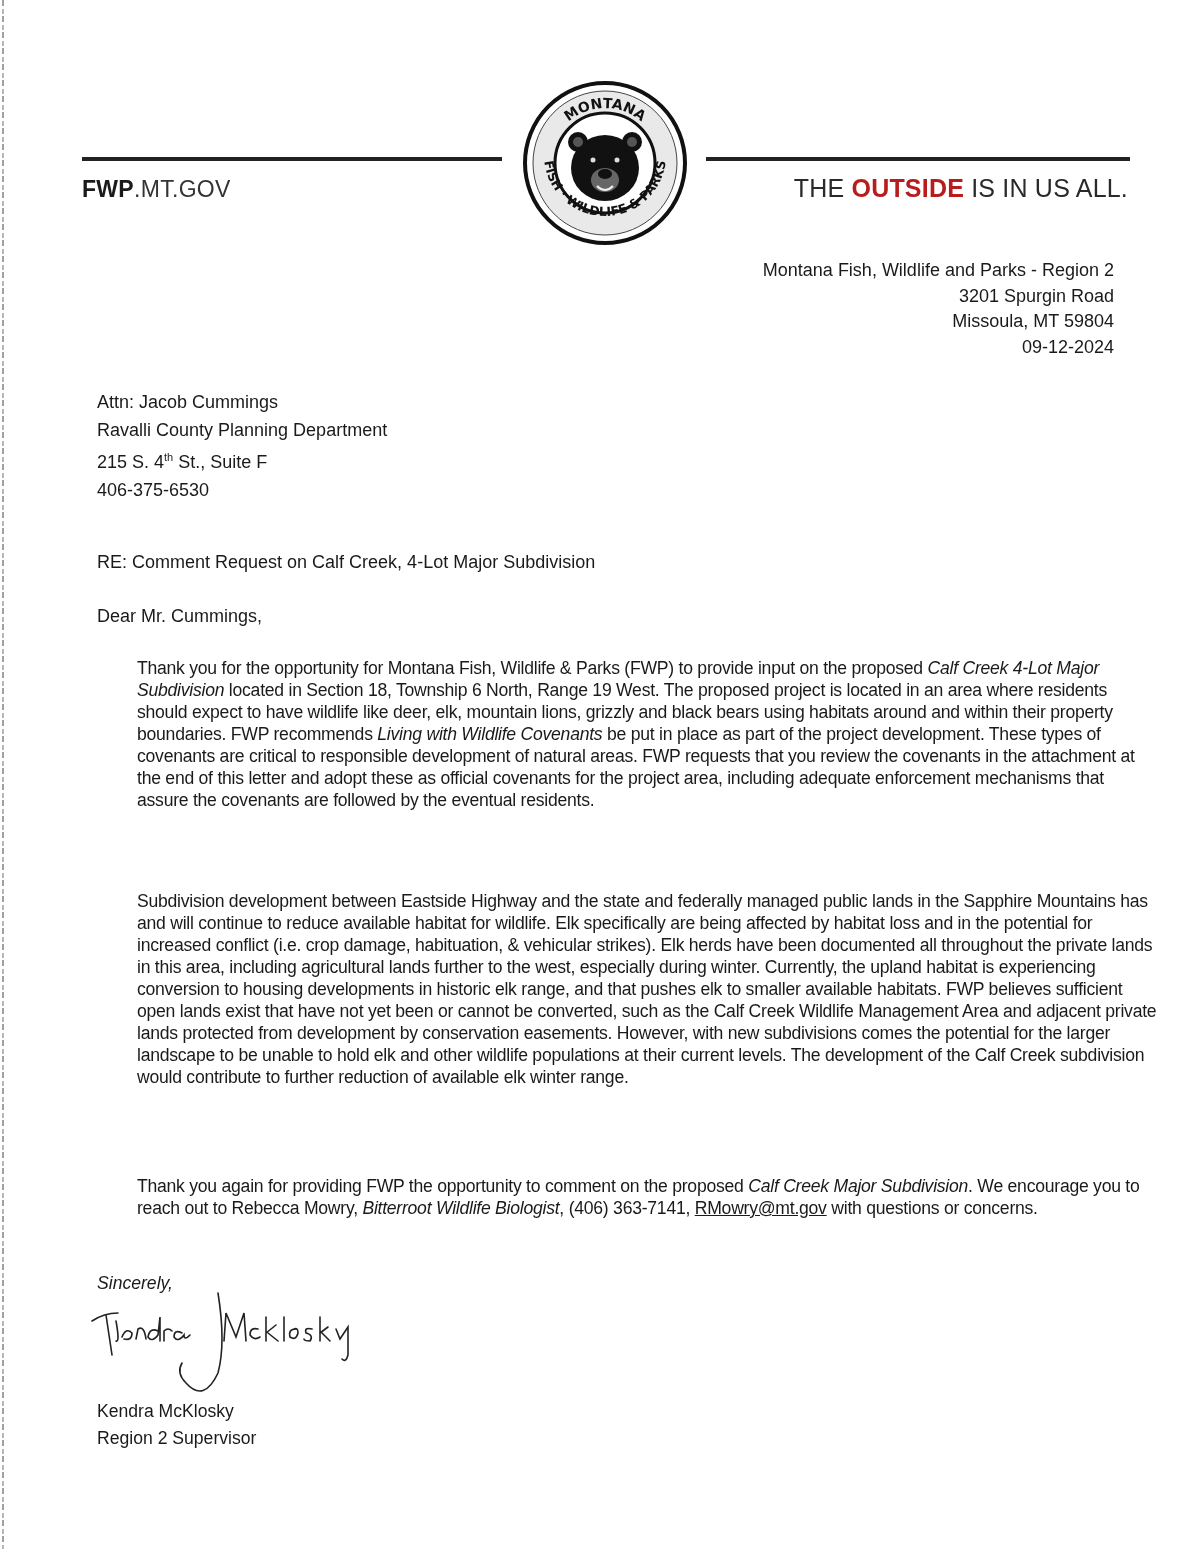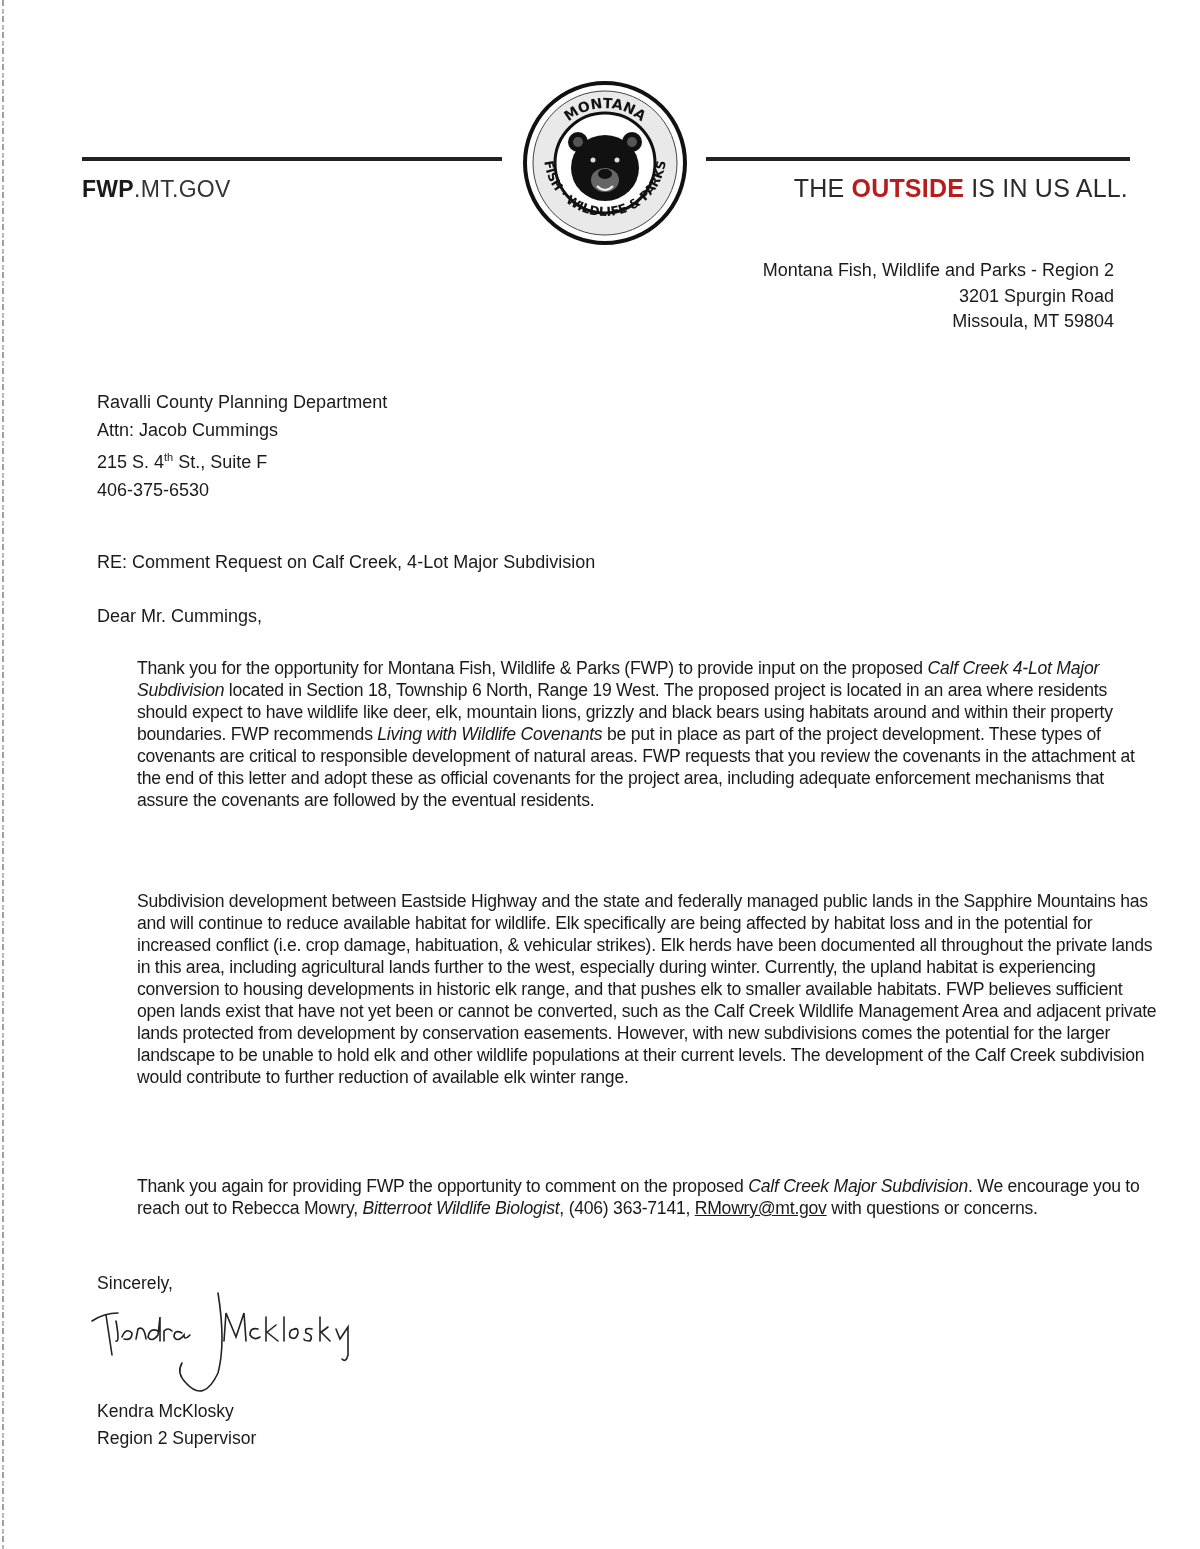--- a/index.html
+++ b/index.html
@@ -48,21 +48,21 @@
     position: absolute; left: 97px; width: 1020px; font-size: 17.6px; line-height: 22px;
     letter-spacing: -0.25px;
     margin-left: 40px;
   }
   .p1 { top: 657px; }
   .p2 { top: 890px; }
   .p3 { top: 1175px; }
   .para i { font-style: italic; }
   .para a { color: #1a1a1a; text-decoration: underline; }
   .closing {
-    position: absolute; left: 97px; top: 1273px; font-size: 17.6px;
+    position: absolute; left: 97px; top: 1273px; font-size: 17.6px; font-style: italic;
   }
   .signature {
     position: absolute; left: 86px; top: 1283px; width: 300px; height: 120px;
   }
   .signer {
     position: absolute; left: 97px; top: 1398px; font-size: 17.6px; line-height: 27px;
   }
 </style>
 </head>
 <body>
@@ -105,25 +105,26 @@
 </svg>
 
 <div class="tagline">
   <span>THE </span><b>OUTSIDE</b><span> IS IN US ALL.</span>
 </div>
 
 <div class="sender">
   <div>Montana Fish, Wildlife and Parks - Region 2</div>
   <div>3201 Spurgin Road</div>
   <div>Missoula, MT 59804</div>
+  <div>09-12-2024</div>
 </div>
 
 <div class="recipient">
+  <div>Attn: Jacob Cummings</div>
   <div>Ravalli County Planning Department</div>
-  <div>Attn: Jacob Cummings</div>
   <div><span>215 S. 4</span><sup>th</sup><span> St., Suite F</span></div>
   <div>406-375-6530</div>
 </div>
 
 <div class="re">RE: Comment Request on Calf Creek, 4-Lot Major Subdivision</div>
 <div class="salutation">Dear Mr. Cummings,</div>
 
 <div class="para p1">
   <span>Thank you for the opportunity for Montana Fish, Wildlife &amp; Parks (FWP) to provide input on the proposed </span><i>Calf Creek 4-Lot Major Subdivision</i><span> located in Section 18, Township 6 North, Range 19 West. The proposed project is located in an area where residents should expect to have wildlife like deer, elk, mountain lions, grizzly and black bears using habitats around and within their property boundaries. FWP recommends </span><i>Living with Wildlife Covenants</i><span> be put in place as part of the project development. These types of covenants are critical to responsible development of natural areas. FWP requests that you review the covenants in the attachment at the end of this letter and adopt these as official covenants for the project area, including adequate enforcement mechanisms that assure the covenants are followed by the eventual residents.</span>
 </div>

